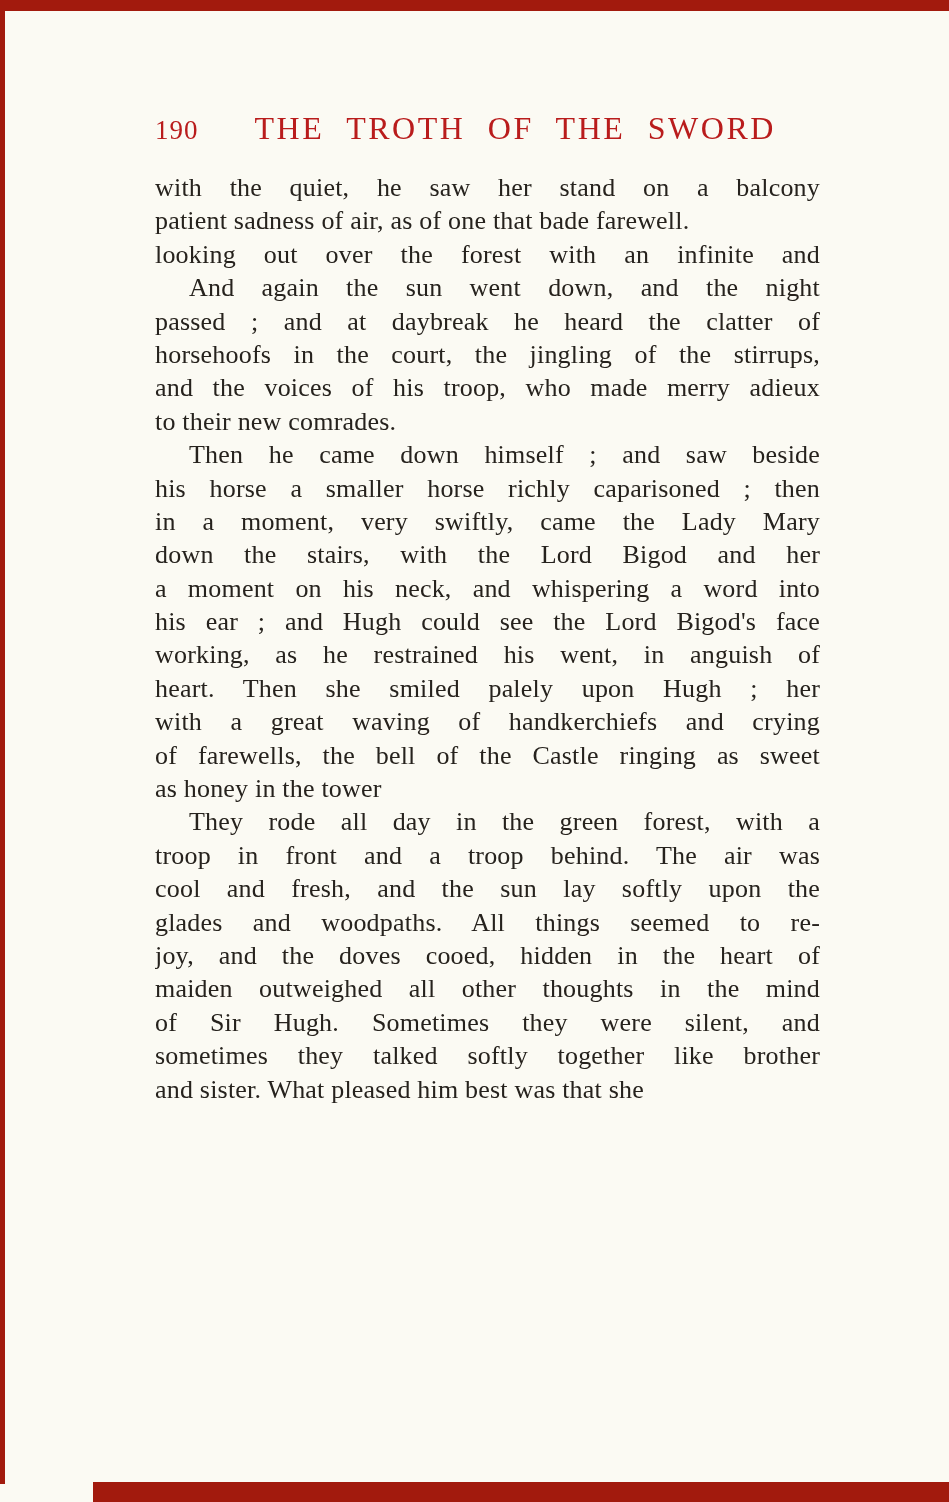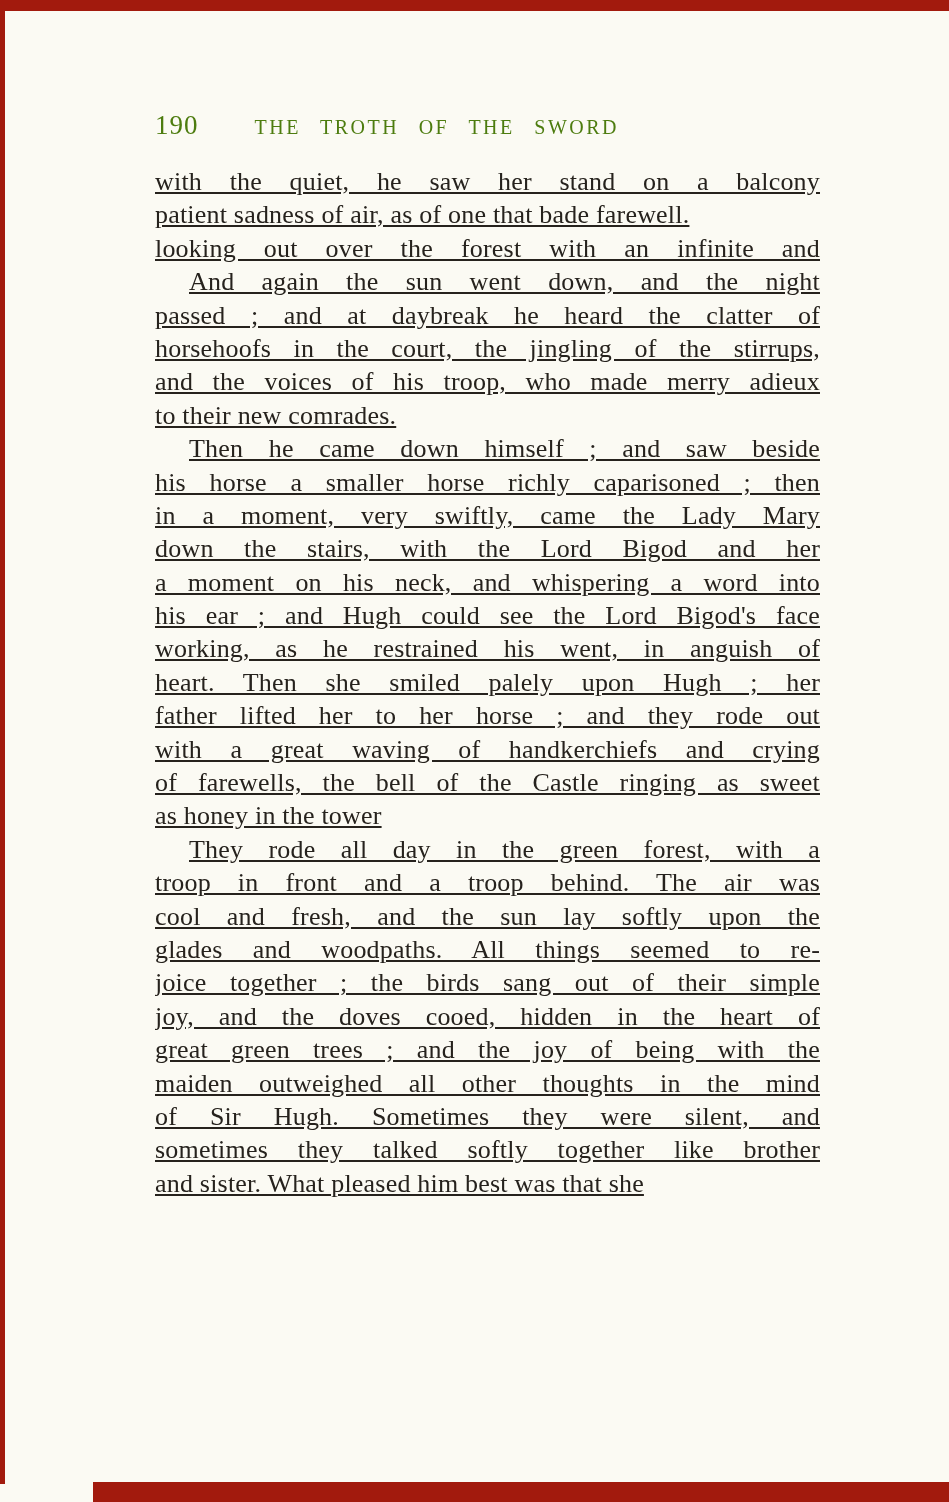--- a/index.html
+++ b/index.html
@@ -34,38 +34,37 @@
     position: absolute;
     left: 155px;
     top: 110px;
     width: 665px;
     color: #26221d;
   }
   .header {
     display: flex;
     align-items: baseline;
     margin-bottom: 24px;
-    color: #4d7c0f;
+    color: #b91c1c;
     font-family: Liberation Serif, serif;
   }
   .pagenum {
     font-size: 27px;
     letter-spacing: 1px;
     margin-right: 56px;
   }
   .title {
-    font-size: 20px;
+    font-size: 32px;
     letter-spacing: 2.5px;
     word-spacing: 12px;
   }
   .body-text {
     font-size: 26px;
     line-height: 33.4px;
     letter-spacing: 0.2px;
-    text-decoration: underline;
   }
   .line {
     text-align: justify;
     text-align-last: justify;
     -moz-text-align-last: justify;
     white-space: normal;
     overflow: hidden;
     height: 33.4px;
   }
   .line.last {
@@ -99,30 +98,27 @@
         <div class="line">and the voices of his troop, who made merry adieux</div>
         <div class="line last">to their new comrades.</div>
         <div class="line indent">Then he came down himself ; and saw beside</div>
         <div class="line">his horse a smaller horse richly caparisoned ; then</div>
         <div class="line">in a moment, very swiftly, came the Lady Mary</div>
         <div class="line">down the stairs, with the Lord Bigod and her</div>
         <div class="line">a moment on his neck, and whispering a word into</div>
         <div class="line">his ear ; and Hugh could see the Lord Bigod's face</div>
         <div class="line">working, as he restrained his went, in anguish of</div>
         <div class="line">heart. Then she smiled palely upon Hugh ; her</div>
-        <div class="line">father lifted her to her horse ; and they rode out</div>
         <div class="line">with a great waving of handkerchiefs and crying</div>
         <div class="line">of farewells, the bell of the Castle ringing as sweet</div>
         <div class="line last">as honey in the tower</div>
         <div class="line indent">They rode all day in the green forest, with a</div>
         <div class="line">troop in front and a troop behind. The air was</div>
         <div class="line">cool and fresh, and the sun lay softly upon the</div>
         <div class="line">glades and woodpaths. All things seemed to re-</div>
-        <div class="line">joice together ; the birds sang out of their simple</div>
         <div class="line">joy, and the doves cooed, hidden in the heart of</div>
-        <div class="line">great green trees ; and the joy of being with the</div>
         <div class="line">maiden outweighed all other thoughts in the mind</div>
         <div class="line">of Sir Hugh. Sometimes they were silent, and</div>
         <div class="line">sometimes they talked softly together like brother</div>
         <div class="line last">and sister. What pleased him best was that she</div>
       </div>
   </div>
 </div>
 
 </body></html>

